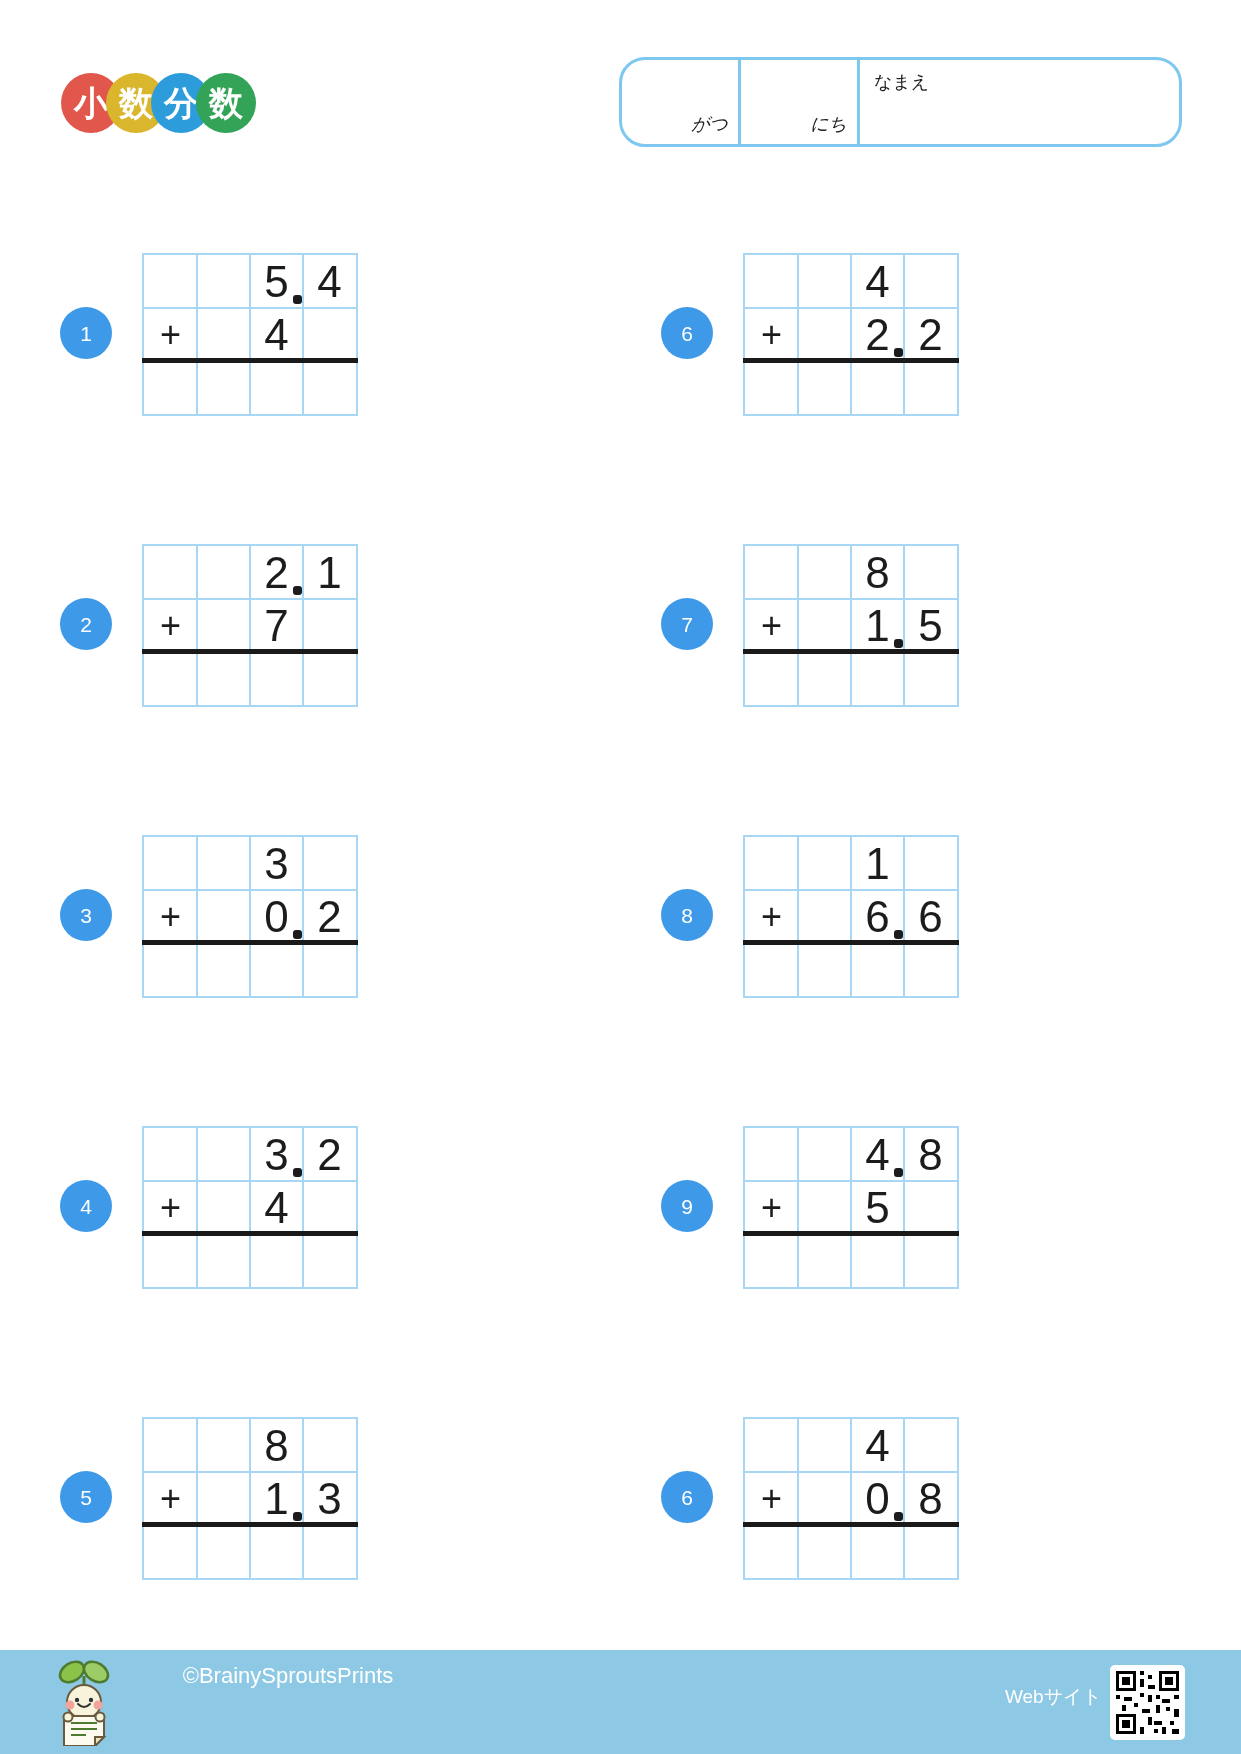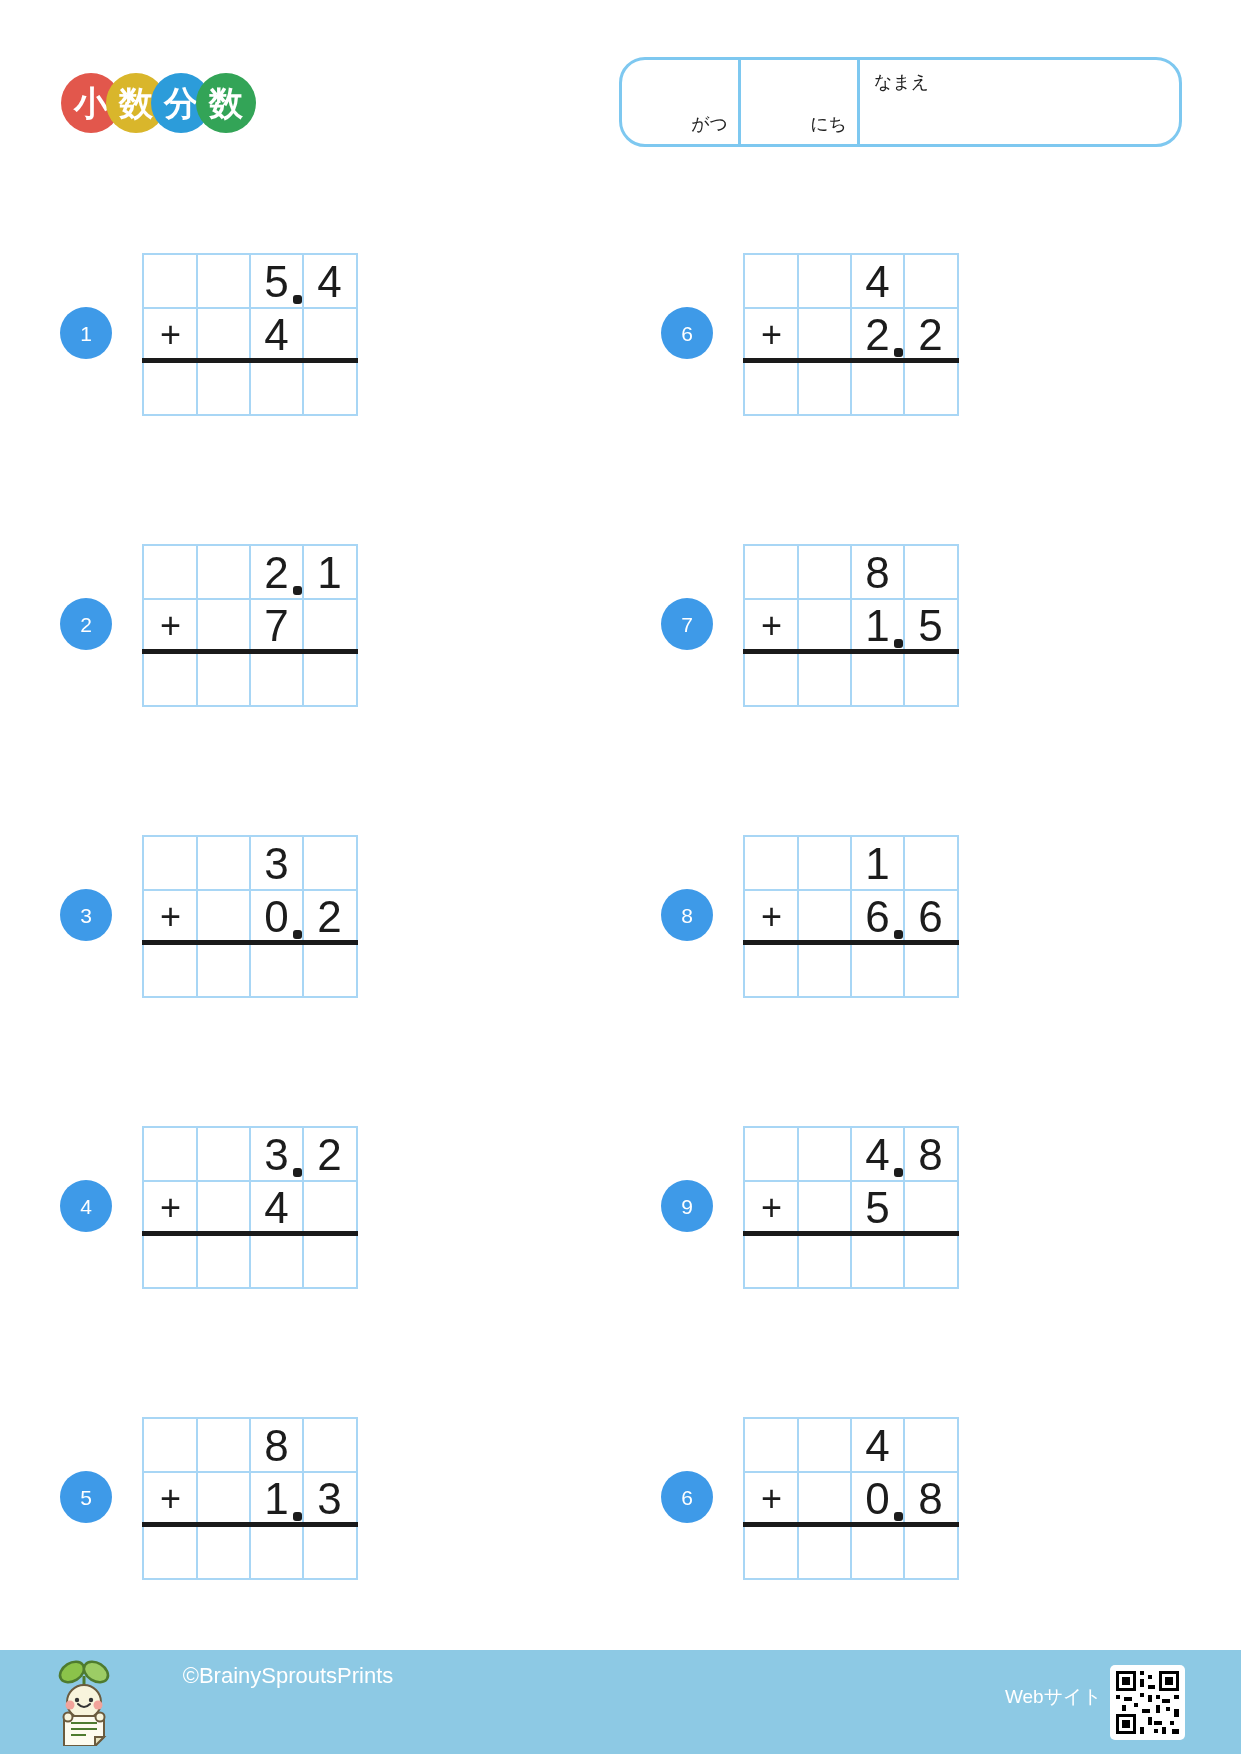--- a/index.html
+++ b/index.html
@@ -27,21 +27,21 @@
 
   .name-box {
     position:absolute; left:619px; top:57px; width:563px; height:90px;
     border:3px solid var(--accent-blue,#7EC8F0); border-radius:26px;
     display:flex; overflow:hidden; background:#fff;
   }
   .name-cell { position:relative; height:100%; }
   .name-cell.small { width:119px; border-right:3px solid var(--accent-blue,#7EC8F0); }
   .name-cell.large { flex:1; }
   .name-cell .label-br {
-    position:absolute; right:10px; bottom:8px; font-size:18px; color:#222;
+    position:absolute; right:10px; bottom:8px; font-size:18px; color:#222;font-style:italic;
   }
   .name-cell .label-tl {
     position:absolute; left:14px; top:10px; font-size:18px; color:#222;
   }
 
   .instruction {
     position:absolute; left:52px; top:166px;
     font-size:30px; color:#1f1f1f; letter-spacing:3px;
   }
 

